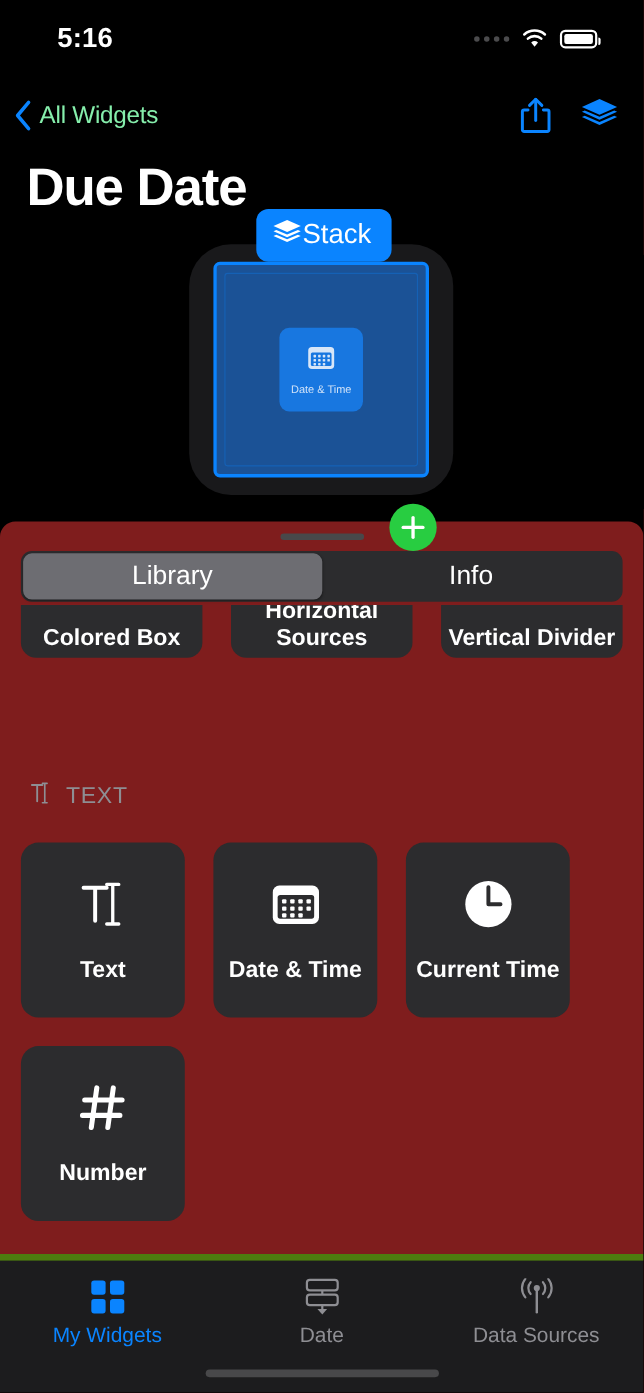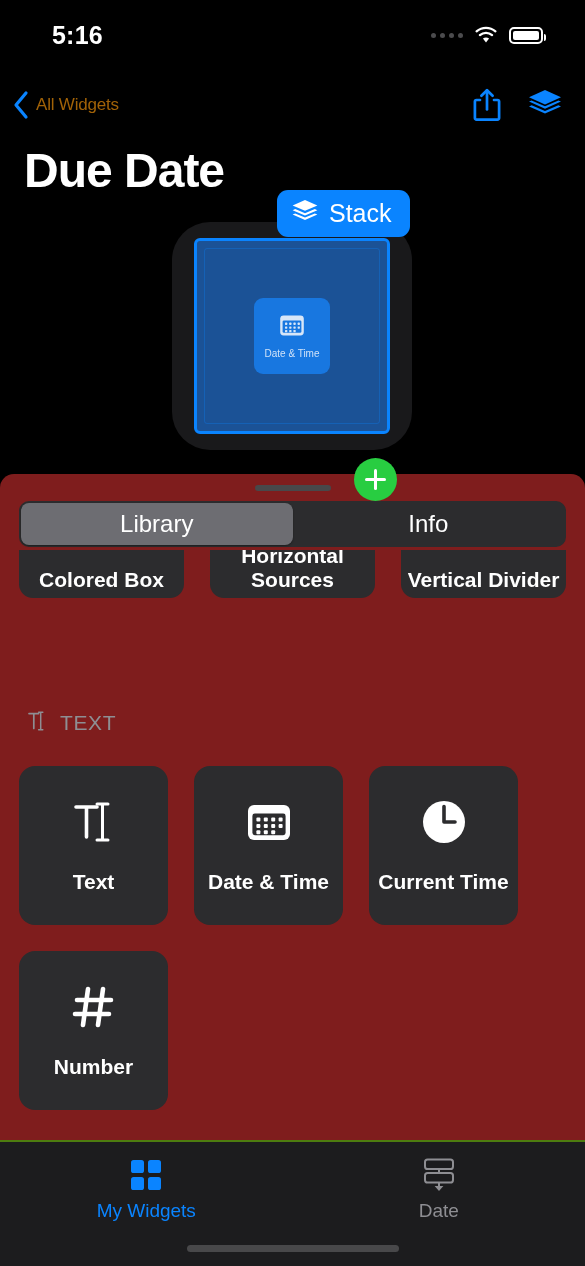--- a/index.html
+++ b/index.html
@@ -34,21 +34,21 @@
   .sb-batt i { display:block; width:100%; height:100%; background:#fff; border-radius:2px; }
 
   
   .navbar {
     position:absolute; top:78px; left:0; width:585px; height:54px;
     display:flex; align-items:center; justify-content:space-between;
     padding: 0 22px 0 12px;
   }
   .nav-back { display:flex; align-items:center; gap:6px; cursor:pointer; }
   .nav-chevron { width:18px; height:30px; }
-  .nav-back-label { color:#a16207; font-size:17px; font-weight:400; letter-spacing:-0.2px; }
+  .nav-back-label { color:#86efac; font-size:22px; font-weight:400; letter-spacing:-0.2px; }
   .nav-actions { display:flex; align-items:center; gap:22px; }
   .nav-icon { width:36px; height:38px; display:flex; align-items:center; justify-content:center; cursor:pointer; }
 
   
   .page-title {
     position:absolute; top:143px; left:24px;
     color:#fff; font-size:48px; font-weight:700; letter-spacing:-1px;
   }
 
   
@@ -66,23 +66,23 @@
     border:1px solid rgba(10,132,255,.30); border-radius:3px;
   }
   .dt-chip {
     position:absolute; left:50%; top:50%; transform:translate(-50%,-50%);
     width:76px; height:76px; background:#1877e0; border-radius:9px;
     display:flex; flex-direction:column; align-items:center; justify-content:center; gap:7px;
   }
   .dt-chip-label { color:#cfe2f8; font-size:10px; font-weight:500; }
   .stack-badge {
     position:absolute; left:233px; top:-32px;
-    display:flex; align-items:center; gap:10px;
+    display:flex; align-items:center; 
     background:#0a84ff; border-radius:11px;
-    padding: 8px 18px 9px 14px; cursor:pointer; z-index:4;margin-left:44px;
+    padding: 8px 18px 9px 14px; cursor:pointer; z-index:4;
   }
   .stack-badge-label { color:#fff; font-size:25px; font-weight:400; }
   .plus-fab {
     position:absolute; left:354px; top:236px; width:43px; height:43px;
     border-radius:50%; background:#28cd41;
     display:flex; align-items:center; justify-content:center; cursor:pointer; z-index:5;
   }
   .plus-fab::before, .plus-fab::after{
     content:""; position:absolute; background:#fff; border-radius:2px;
   }
@@ -128,21 +128,21 @@
     width:149px; height:159px; background:#2c2c2e; border-radius:16px;
     display:flex; flex-direction:column; align-items:center; justify-content:center;
     gap:23px; cursor:pointer;
   }
   .card-icon { height:50px; display:flex; align-items:center; justify-content:center; }
   .card-label { color:#fff; font-size:21px; font-weight:600; }
 
   
   .tabbar {
     position:absolute; left:0; top:1140px; width:585px; height:126px;
-    background:#1c1c1e; border-top:2px solid #4d7c0f;
+    background:#1c1c1e; border-top:6px solid #4d7c0f;
     display:flex; align-items:flex-start; padding-top:16px;
   }
   .tab { flex:1; display:flex; flex-direction:column; align-items:center; gap:8px; cursor:pointer; }
   .tab-icon { height:34px; display:flex; align-items:center; justify-content:center; }
   .tab-label { font-size:19px; color:#8e8e93; font-weight:400; }
   .tab.active .tab-label { color:#0a84ff; }
   .home-indicator {
     position:absolute; left:50%; bottom:14px; transform:translateX(-50%);
     width:212px; height:7px; border-radius:4px; background:#48484a;
   }
@@ -355,18 +355,31 @@
           <rect x="5" y="2.5" width="28" height="9.5" rx="2.6" stroke="#8e8e93" stroke-width="2" fill="none"></rect>
           <path d="M19 12 V16" stroke="#8e8e93" stroke-width="2" fill="none"></path>
           <rect x="5" y="16" width="28" height="9.5" rx="2.6" stroke="#8e8e93" stroke-width="2" fill="none"></rect>
           <path d="M19 25.5 V30" stroke="#8e8e93" stroke-width="2" fill="none"></path>
           <path d="M14.6 29 L19 34 L23.4 29 Z" fill="#8e8e93"></path>
         </svg>
       </span>
       <span class="tab-label">Date</span>
     </div>
 
+    <div class="tab">
+      <span class="tab-icon">
+        <svg width="38" height="34" viewBox="0 0 38 34">
+          <circle cx="19" cy="9" r="2.8" fill="#8e8e93"></circle>
+          <path d="M19 11.5 V31" stroke="#8e8e93" stroke-width="2.2" stroke-linecap="round"></path>
+          <path d="M13.4 3.6 a8 8 0 0 0 0 10.8" stroke="#8e8e93" stroke-width="2" fill="none" stroke-linecap="round"></path>
+          <path d="M24.6 3.6 a8 8 0 0 1 0 10.8" stroke="#8e8e93" stroke-width="2" fill="none" stroke-linecap="round"></path>
+          <path d="M8.6 0.6 a13 13 0 0 0 0 16.8" stroke="#8e8e93" stroke-width="2" fill="none" stroke-linecap="round"></path>
+          <path d="M29.4 0.6 a13 13 0 0 1 0 16.8" stroke="#8e8e93" stroke-width="2" fill="none" stroke-linecap="round"></path>
+        </svg>
+      </span>
+      <span class="tab-label">Data Sources</span>
+    </div>
 
 
     <div class="home-indicator"></div>
   </div>
 
 </div>
 
 </body></html>

